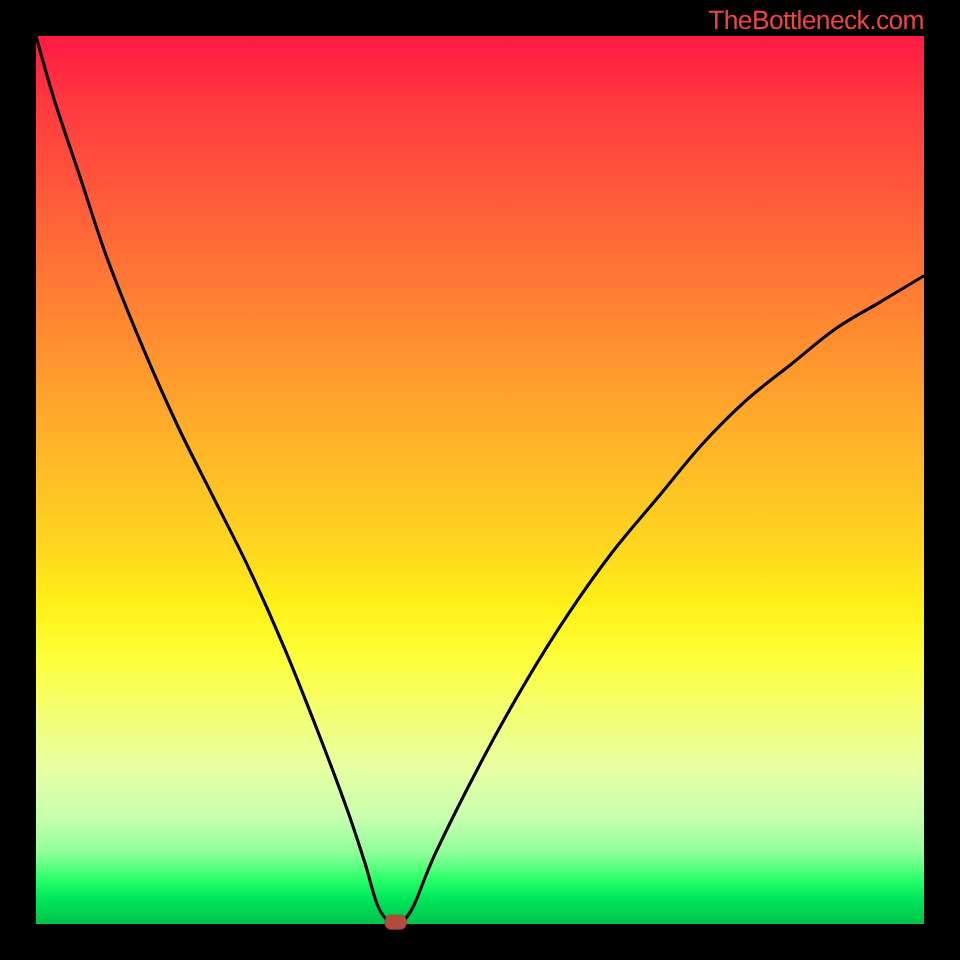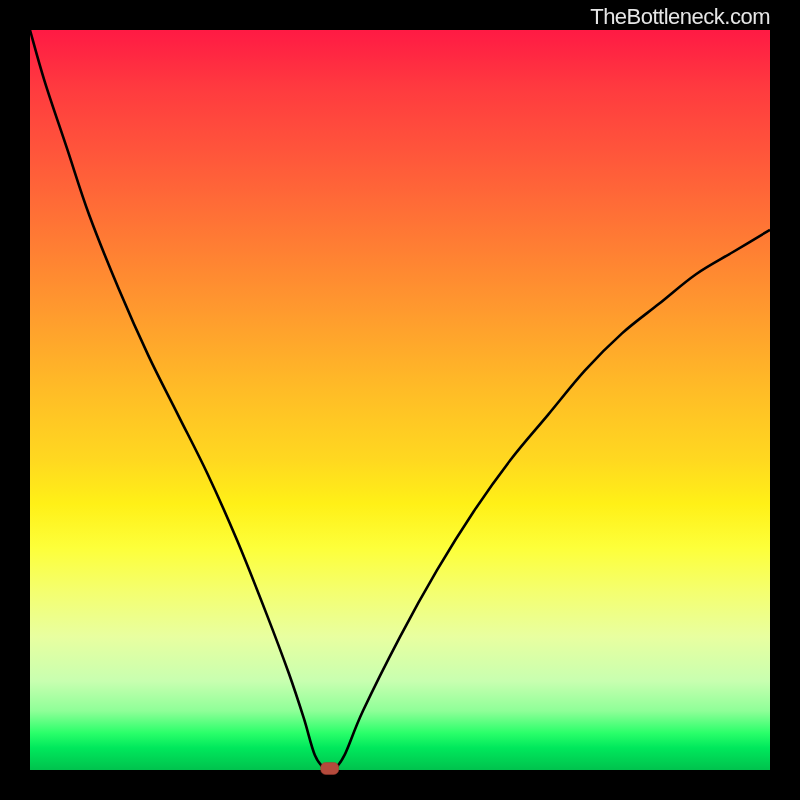--- a/index.html
+++ b/index.html
@@ -41,21 +41,21 @@
       #8fff98 92%,
       #2aff6a 95%,
       #00e85c 97%,
       #00c24d 100%
     );
   }
   .watermark {
     position: absolute;
     top: 4px;
     right: 30px;
-    color: #e5e5e5;
+    color: #ef4444;
     font-size: 22px;
     letter-spacing: -0.5px;
     user-select: none;
   }
   svg.curve {
     position: absolute;
     inset: 0;
     width: 100%;
     height: 100%;
     overflow: visible;

